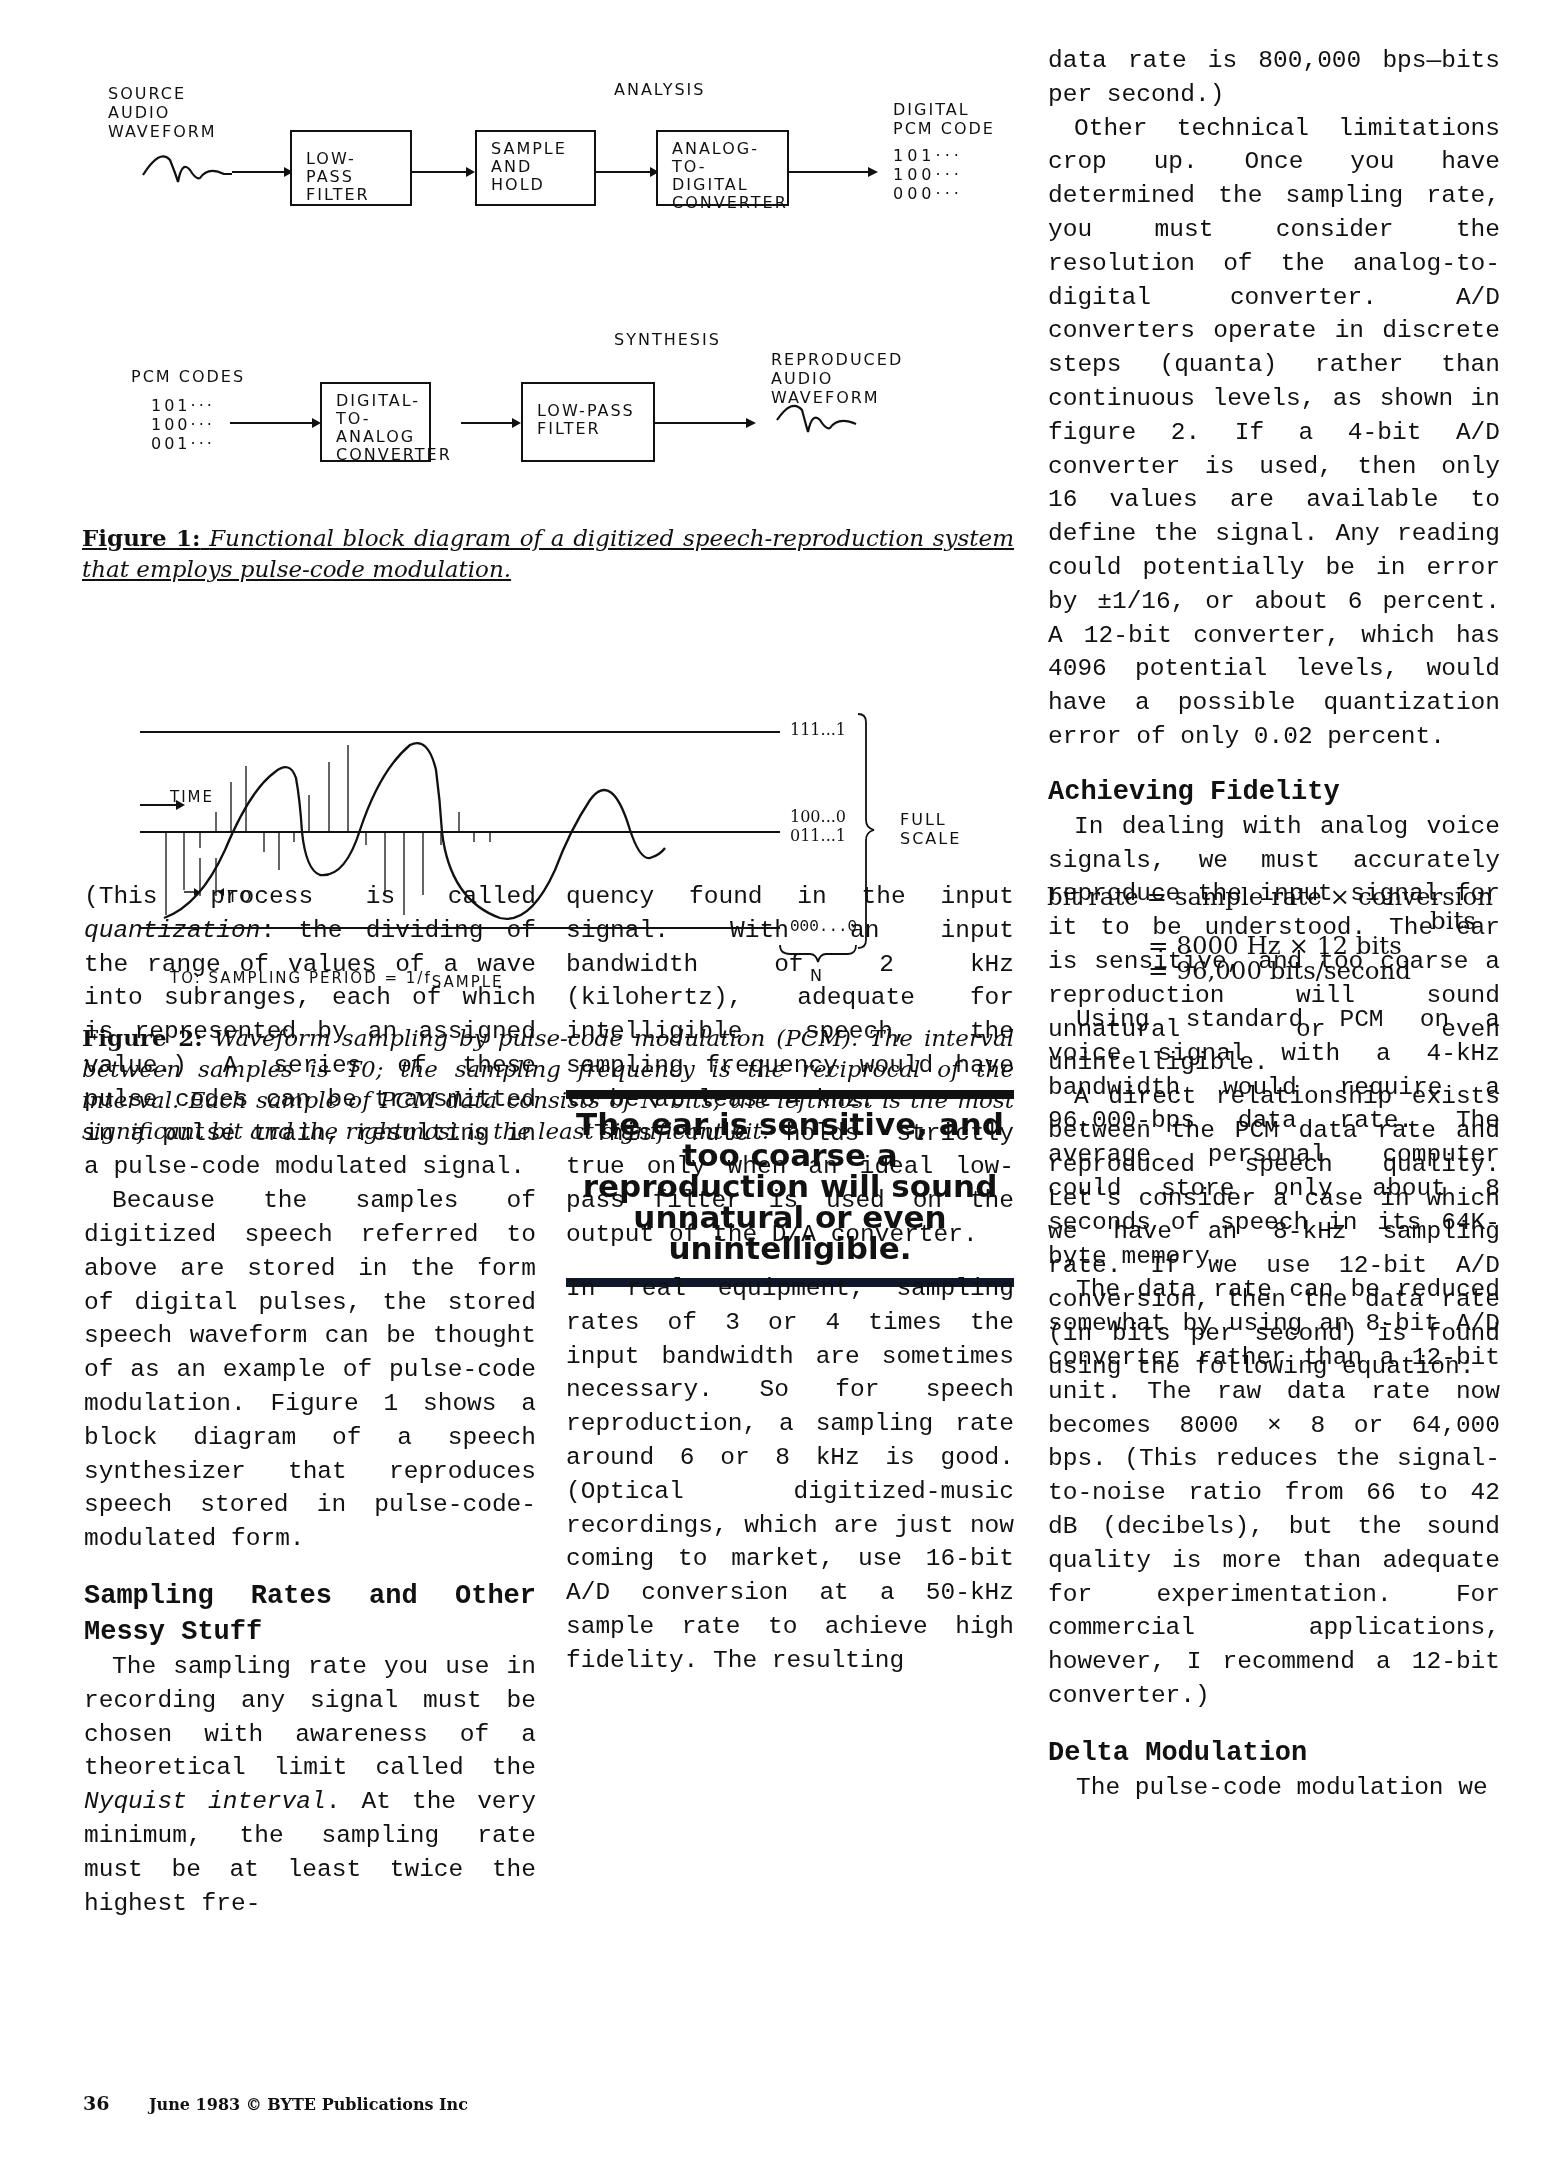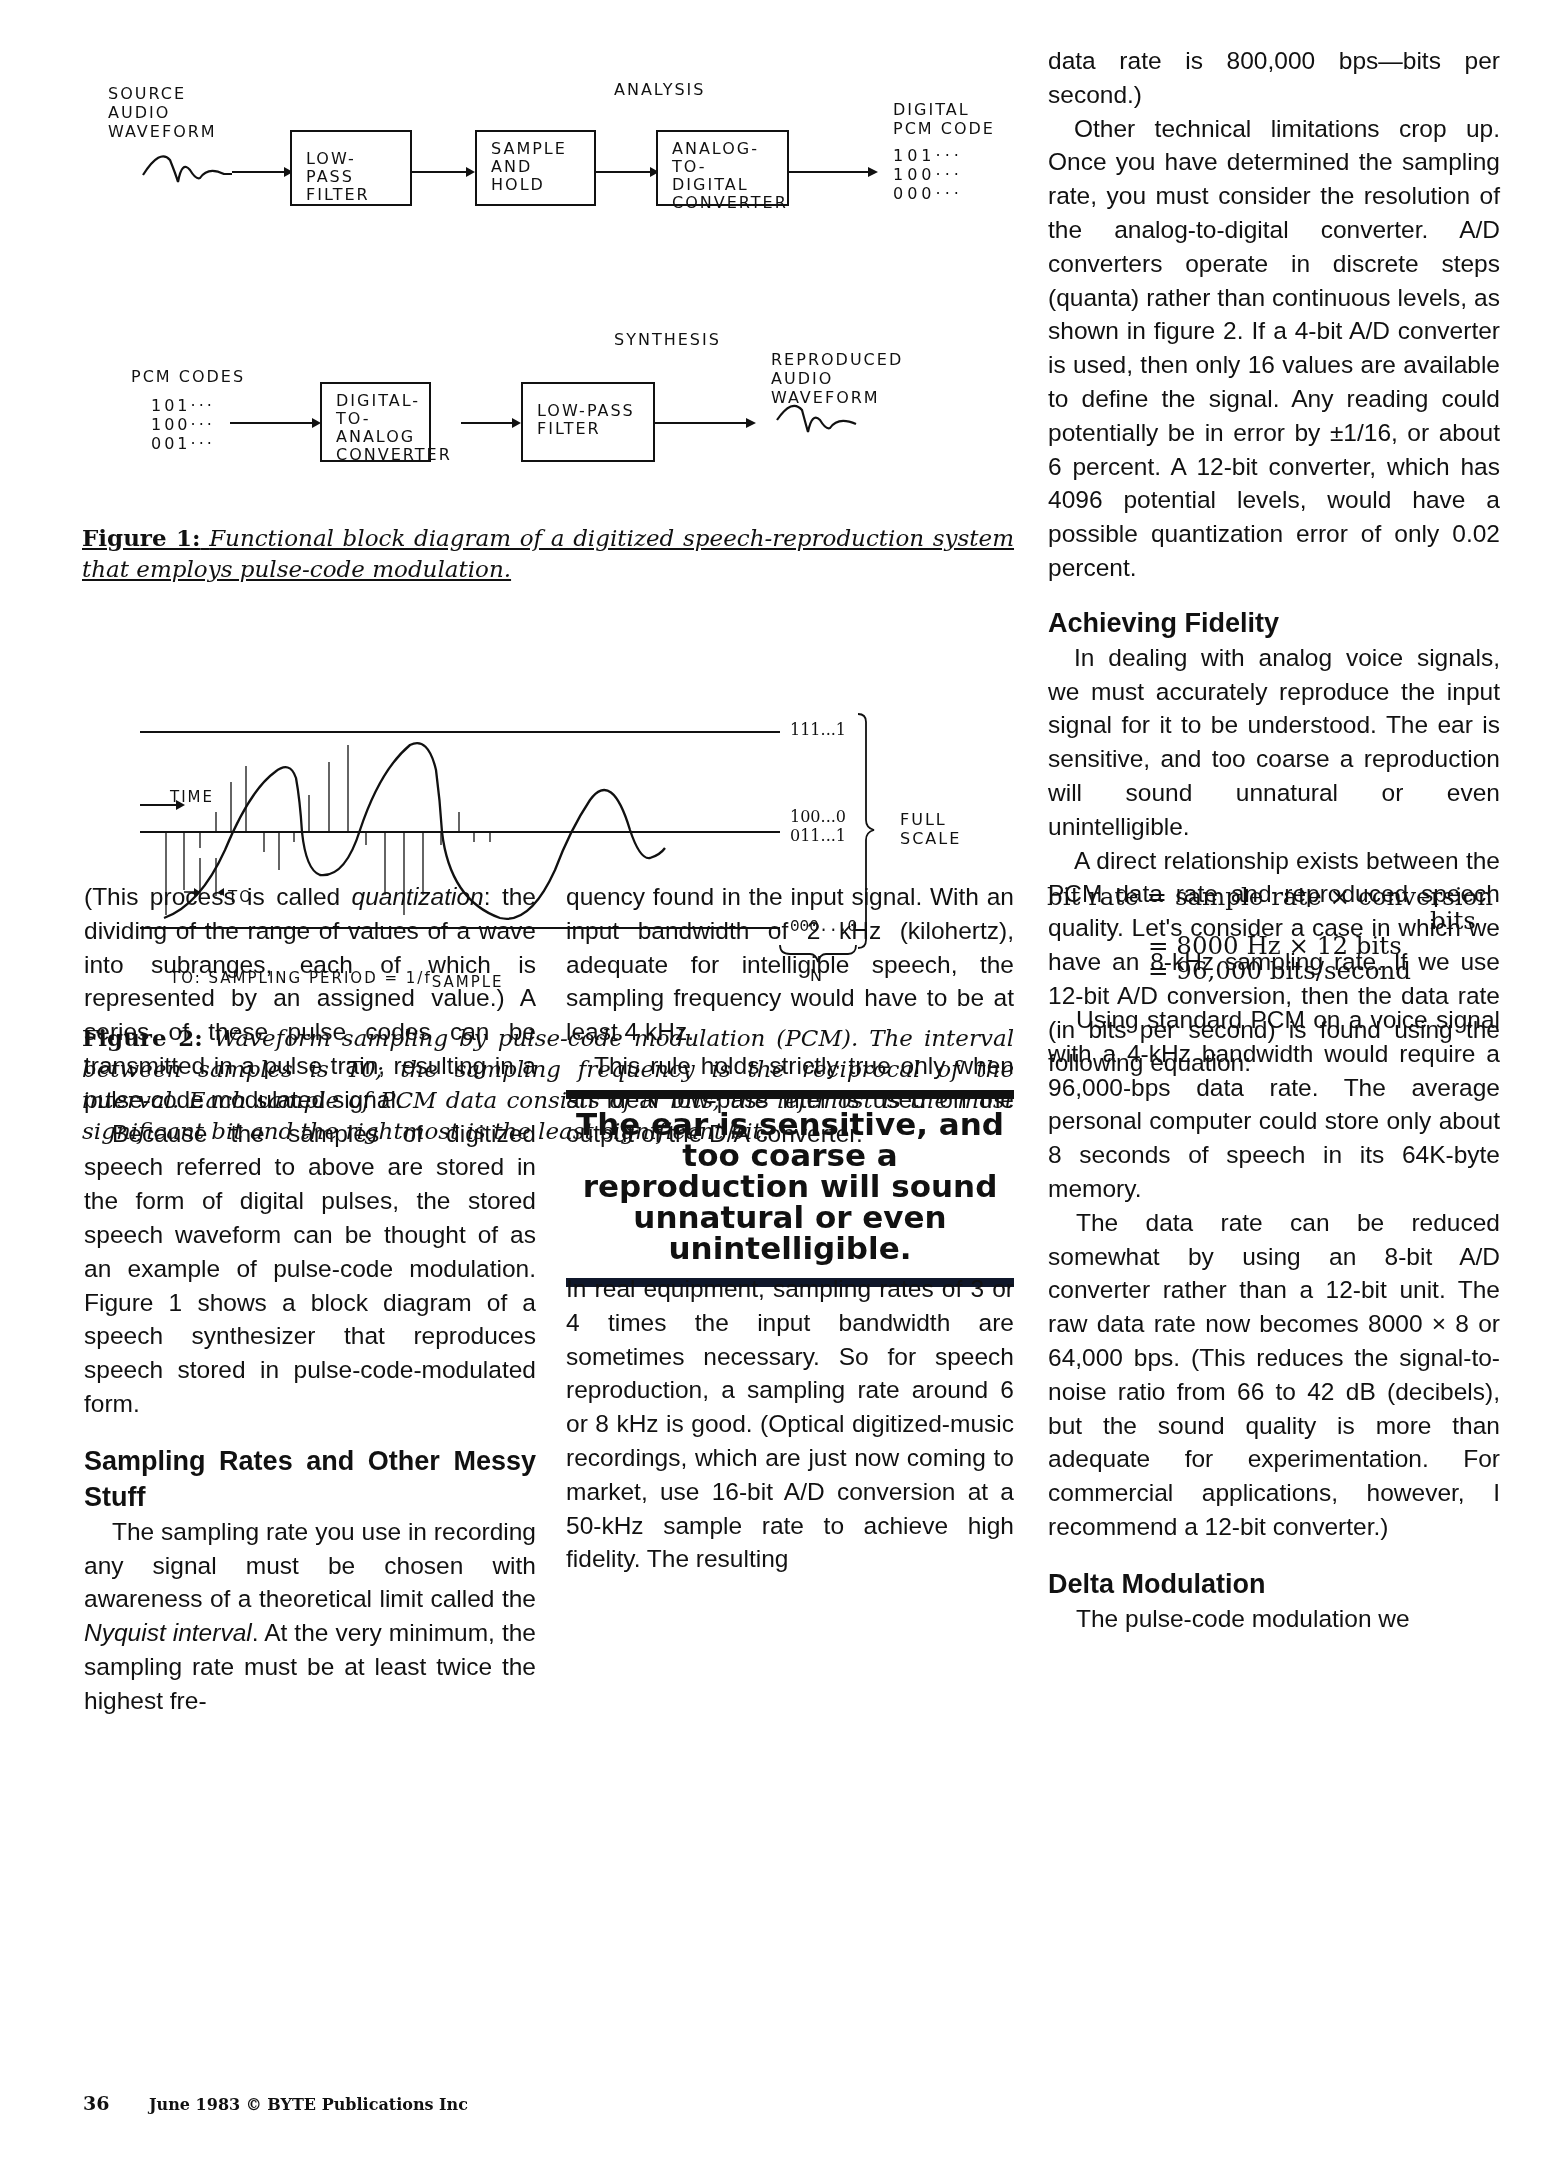--- a/index.html
+++ b/index.html
@@ -4,21 +4,21 @@
 <style>
   html, body { margin:0; padding:0; background:#fff; }
   body { width:1568px; height:2160px; position:relative; overflow:hidden; color:#111;
          font-family:"DejaVu Serif", serif; }
   .abs { position:absolute; }
   .lbl { font-family:"DejaVu Sans", sans-serif; font-size:16px; letter-spacing:2px; line-height:19px; color:#111; white-space:pre-line; }
   .box { position:absolute; border:2px solid #111; background:#fff; box-sizing:border-box; padding:8px 14px; }
   .box span { font-family:"DejaVu Sans", sans-serif; font-size:16px; letter-spacing:2px; line-height:18px; white-space:pre-line; display:block; }
   .caption { font-family:"DejaVu Serif", serif; font-size:23px; line-height:31px; font-style:italic; text-align:justify; }
   .caption b { font-style:normal; font-weight:bold; }
-  .col { position:absolute; font-family:Liberation Sans, sans-serif; font-size:24.5px; line-height:33.8px; text-align:justify; }
+  .col { position:absolute; font-family:Liberation Mono, monospace; font-size:24.5px; line-height:33.8px; text-align:justify; }
   .col p { margin:0; text-indent:40px; }
   .col p.noind { text-indent:0; }
   .col h3 { margin:14px 0 0 0; font-size:27px; font-weight:bold; line-height:36px; }
   .pull { position:absolute; left:778px; top:1503px; width:624px; border-top:11px solid #111; border-bottom:11px solid #0f172a; padding:8px 0 12px 0; text-align:center; font-family:"DejaVu Sans", sans-serif; font-weight:bold; font-size:34px; line-height:42px; }
   .eq { position:absolute; font-family:"DejaVu Serif", serif; font-size:24.5px; line-height:33.8px; white-space:pre; }
   .footer { position:absolute; left:83px; top:2092px; font-family:"DejaVu Serif", serif; font-size:16px; font-weight:bold; }
   .footer .pg { font-size:19px; margin-right:34px; }
 </style>
 </head>
 <body>

